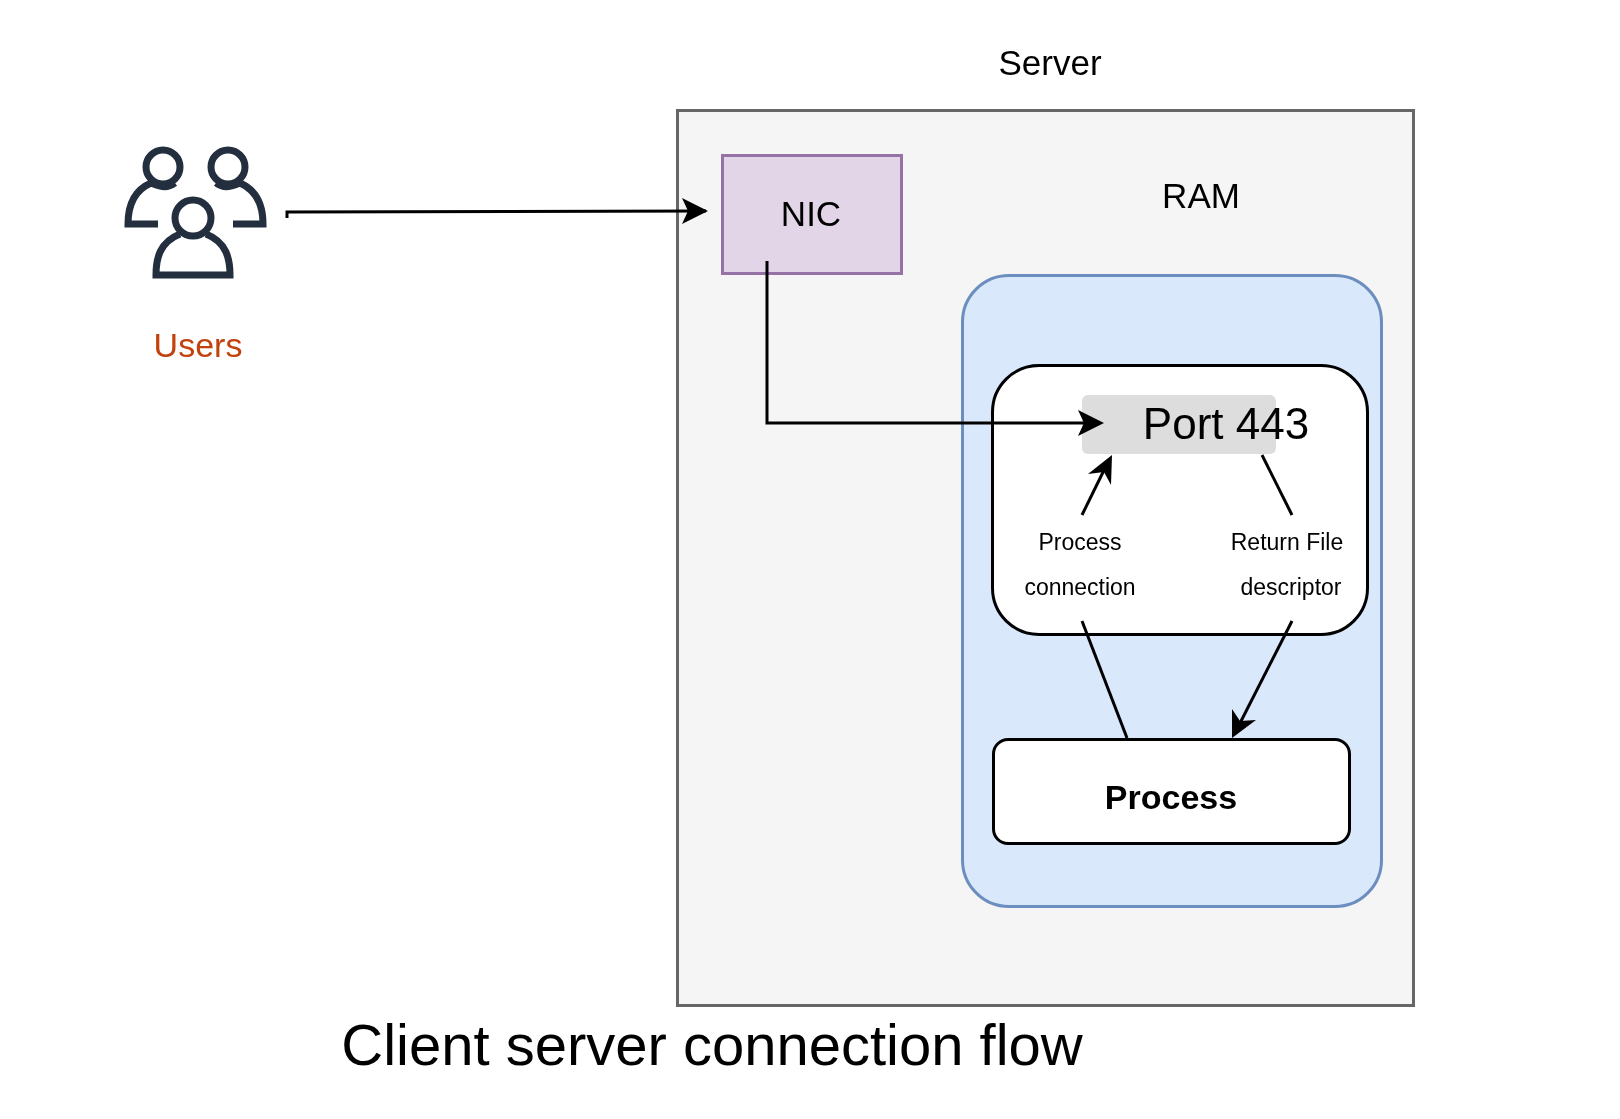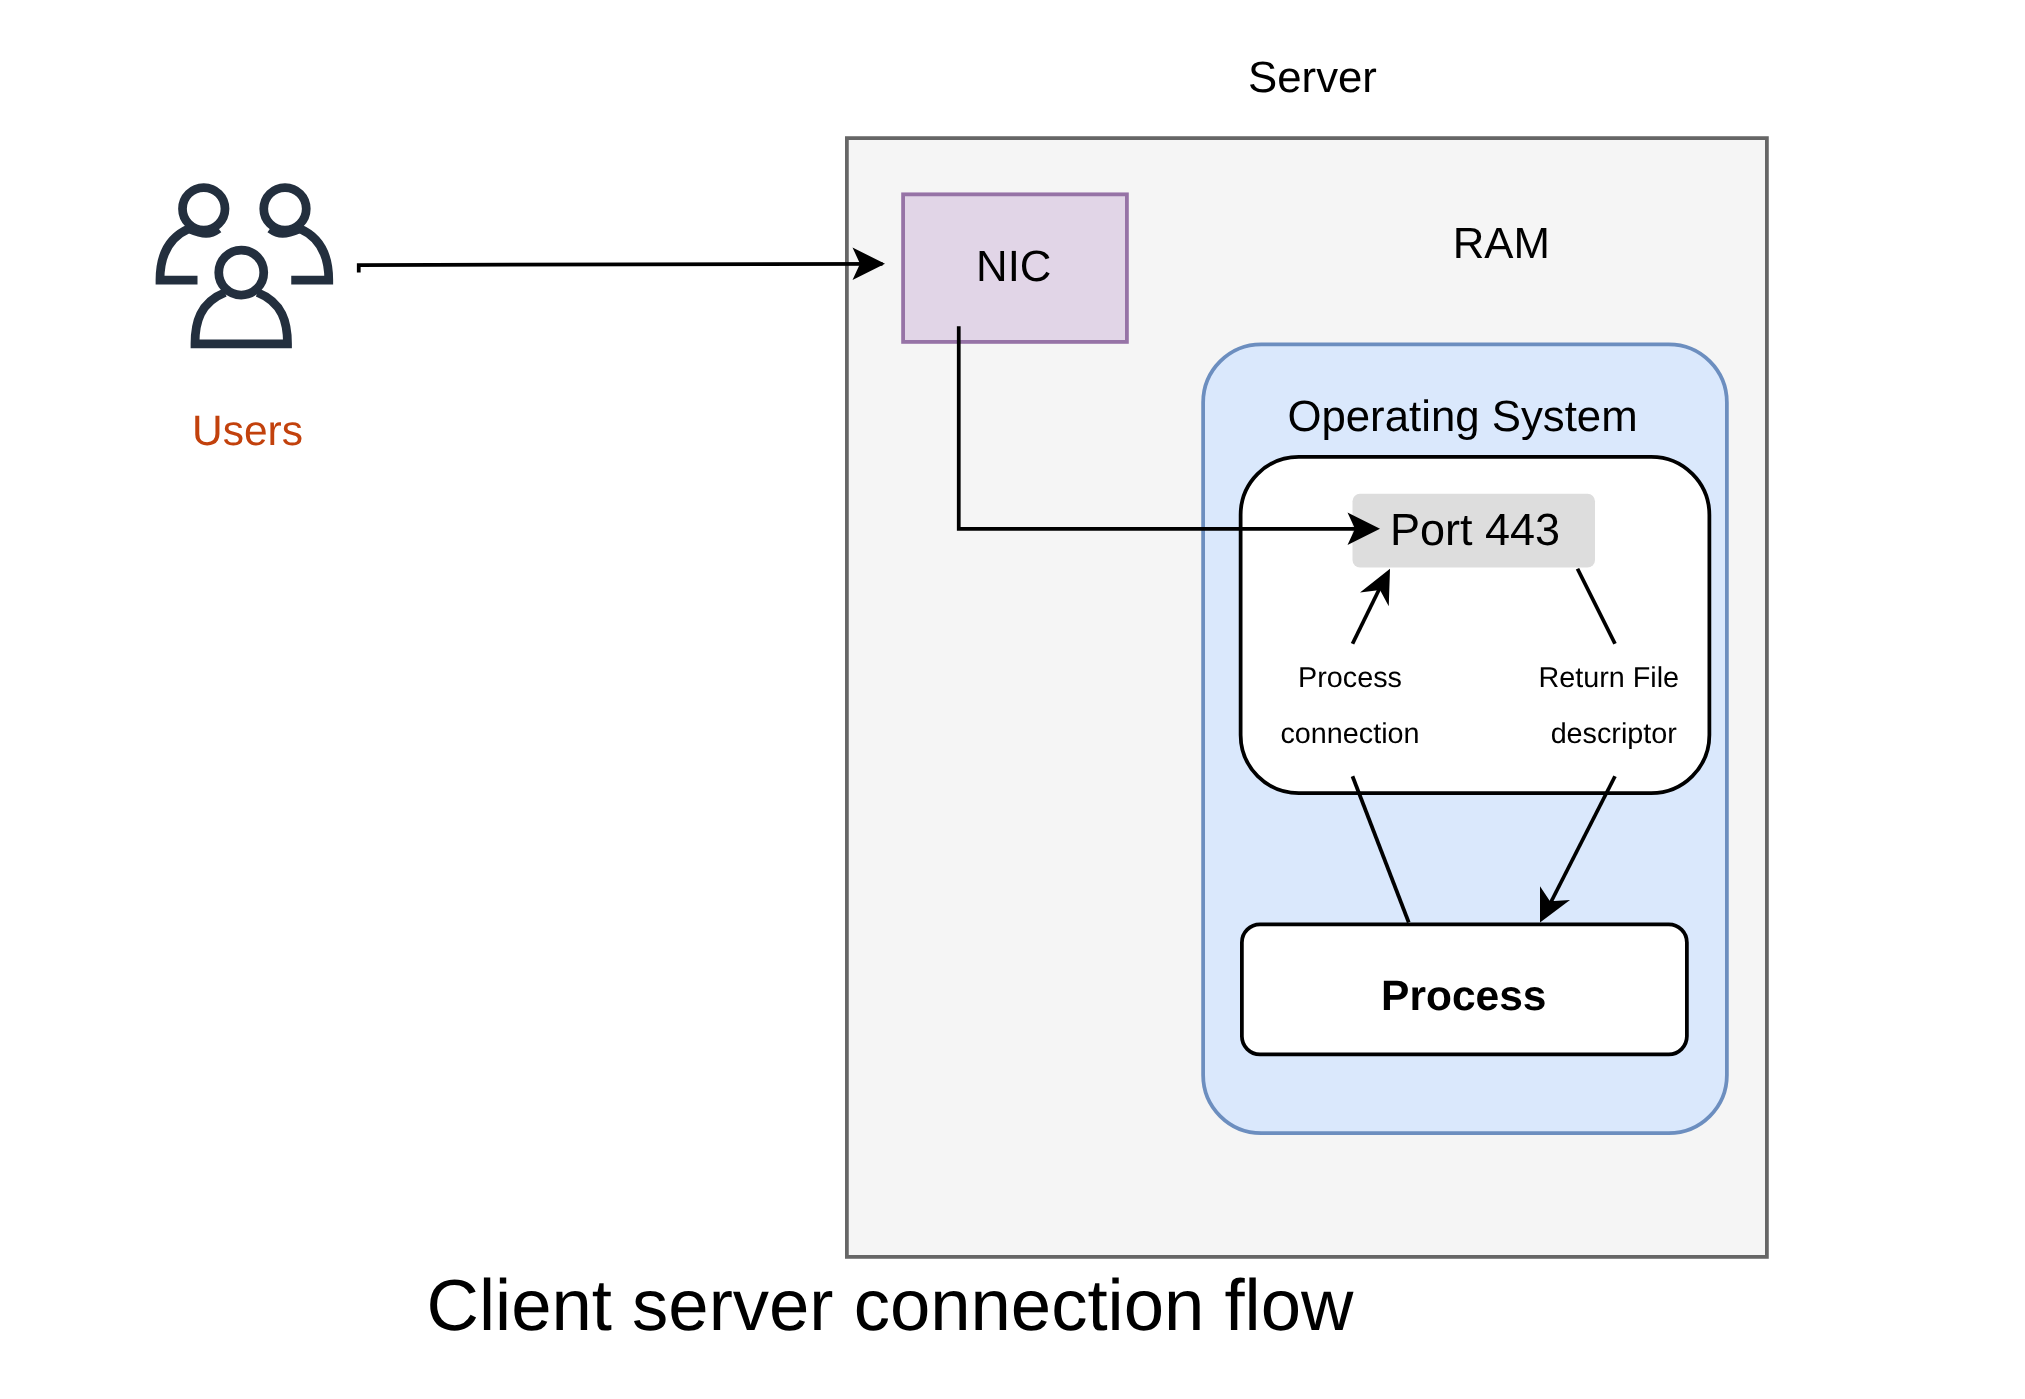--- a/index.html
+++ b/index.html
@@ -19,41 +19,40 @@
     #port-box { left: 1082px; top: 395px; width: 194px; height: 59px;
                 background: #dddddd; border-radius: 6px; }
     #process-box { left: 992px; top: 738px; width: 359px; height: 107px;
                    background: #ffffff; border: 3px solid #000; border-radius: 16px; }
     svg#wires { position: absolute; left: 0; top: 0; width: 1620px; height: 1119px; pointer-events: none; }
     #users-icon { position: absolute; left: 120px; top: 138px; width: 152px; height: 150px; }
     .t-server { font-size: 35px; }
     .t-ram { font-size: 35px; }
     .t-nic { font-size: 35px; }
     .t-os { font-size: 35px; }
-    .t-port { font-size: 36px; }
+    .t-port { font-size: 44px; margin-left: 46px; }
     .t-small { font-size: 23px; }
     .t-process { font-size: 34px; font-weight: bold; }
     .t-users { font-size: 34px; color: #c2410c; }
     .t-title { font-size: 58px; }
   </style>
 </head>
 <body>
 
 <div id="stage">
 
   <div class="lbl t-server" style="left:1050px; top:62px;">Server</div>
   <div class="box" id="server-box"></div>
 
   <div class="box" id="nic-box"></div>
   <div class="lbl t-nic" style="left:811px; top:213px;">NIC</div>
 
   <div class="lbl t-ram" style="left:1170px; top:195px;margin-left:31px;">RAM</div>
 
   <div class="box" id="os-box"></div>
-  <div class="lbl t-os" style="left:1170px; top:333px;">Operating System</div>
 
   <div class="box" id="socket-box"></div>
 
   <div class="box" id="port-box"></div>
   <div class="lbl t-port" style="left:1180px; top:424px;">Port 443</div>
 
   <div class="lbl t-small" style="left:1080px; top:542px;">Process</div>
   <div class="lbl t-small" style="left:1080px; top:587px;">connection</div>
 
   <div class="lbl t-small" style="left:1287px; top:542px;">Return File</div>

